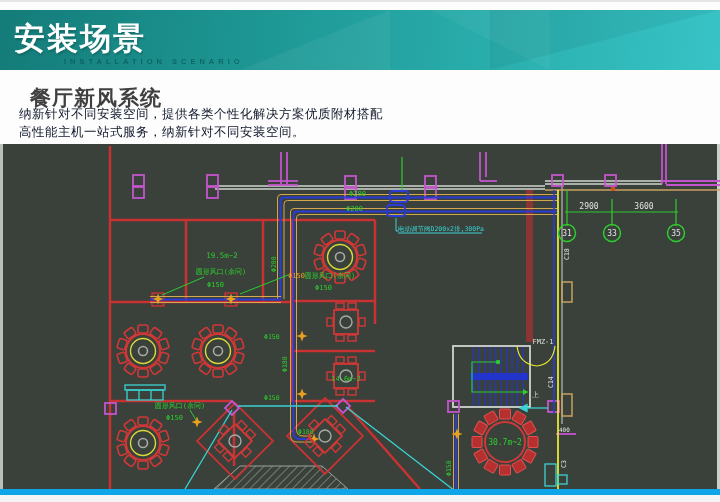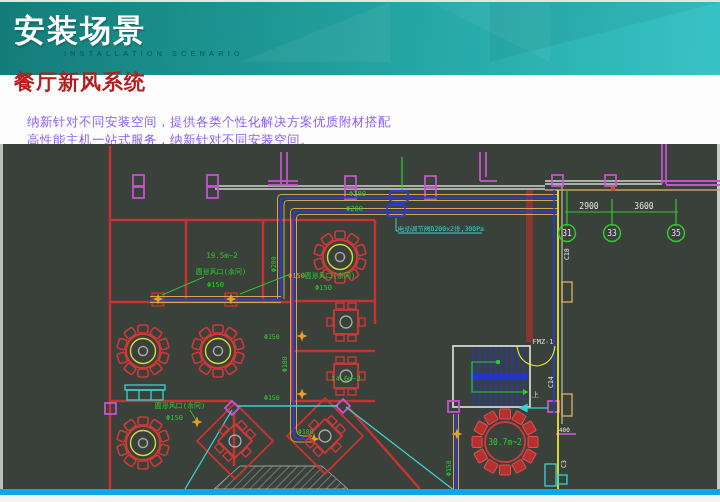--- a/index.html
+++ b/index.html
@@ -1,31 +1,31 @@
 <!DOCTYPE html>
 <html><head>
 <meta charset="utf-8">
 <style>
   html,body{margin:0;padding:0;background:#ffffff;}
   .page{position:relative;width:720px;height:502px;overflow:hidden;background:#fdfdfd;
         font-family:"Liberation Sans", sans-serif;}
   .hairline{position:absolute;left:0;top:0;width:720px;height:2px;background:#e3e6e3;}
-  .banner{position:absolute;left:0;top:2px;width:720px;height:73px;overflow:hidden;
+  .banner{position:absolute;left:0;top:10px;width:720px;height:60px;overflow:hidden;
           background:linear-gradient(95deg,#147c79 0%,#1d9693 35%,#2aafae 70%,#38c3c6 100%);}
   .facet{position:absolute;width:0;height:0;}
   .f1{left:240px;top:0;border-left:150px solid transparent;border-bottom:60px solid rgba(255,255,255,0.05);}
   .f2{right:0;top:0;border-right:230px solid transparent;border-top:60px solid rgba(0,0,0,0.05);}
   .f3{left:430px;top:0;border-left:120px solid transparent;border-top:60px solid rgba(255,255,255,0.045);}
   .banner-title{position:absolute;left:14px;top:8px;margin:0;font-size:31px;font-weight:bold;
           color:#ffffff;letter-spacing:2px;text-shadow:1px 2px 2px rgba(0,0,0,0.18);}
   .banner-sub{position:absolute;left:16px;top:47px;font-size:7.5px;letter-spacing:4px;
           color:rgba(6,77,77,0.60);font-weight:bold;padding-left:48px;}
-  .section-title{position:absolute;left:14px;top:68px;margin:0;font-size:21px;font-weight:bold;
-          color:#b91c1c;letter-spacing:1px;}
-  .intro-line{position:absolute;left:14px;margin:13px;font-size:12.5px;color:#8b5cf6;letter-spacing:0.5px;}
+  .section-title{position:absolute;left:14px;top:68px;margin:16px;font-size:21px;font-weight:bold;
+          color:#404040;letter-spacing:1px;}
+  .intro-line{position:absolute;left:14px;margin:5px;font-size:12.5px;color:#0f172a;letter-spacing:0.5px;}
   .l1{top:101px;} .l2{top:119px;}
   .cad{position:absolute;left:0;top:144px;width:720px;height:420px;background:#0ea5e9;}
   .cad svg{display:block;}
   .bottom-strip{position:absolute;left:0;top:495px;width:720px;height:7px;background:#f4f4f4;}
   text{font-family:"DejaVu Sans Mono", monospace;}
 </style>
 </head>
 <body>
 
 <div class="page">

